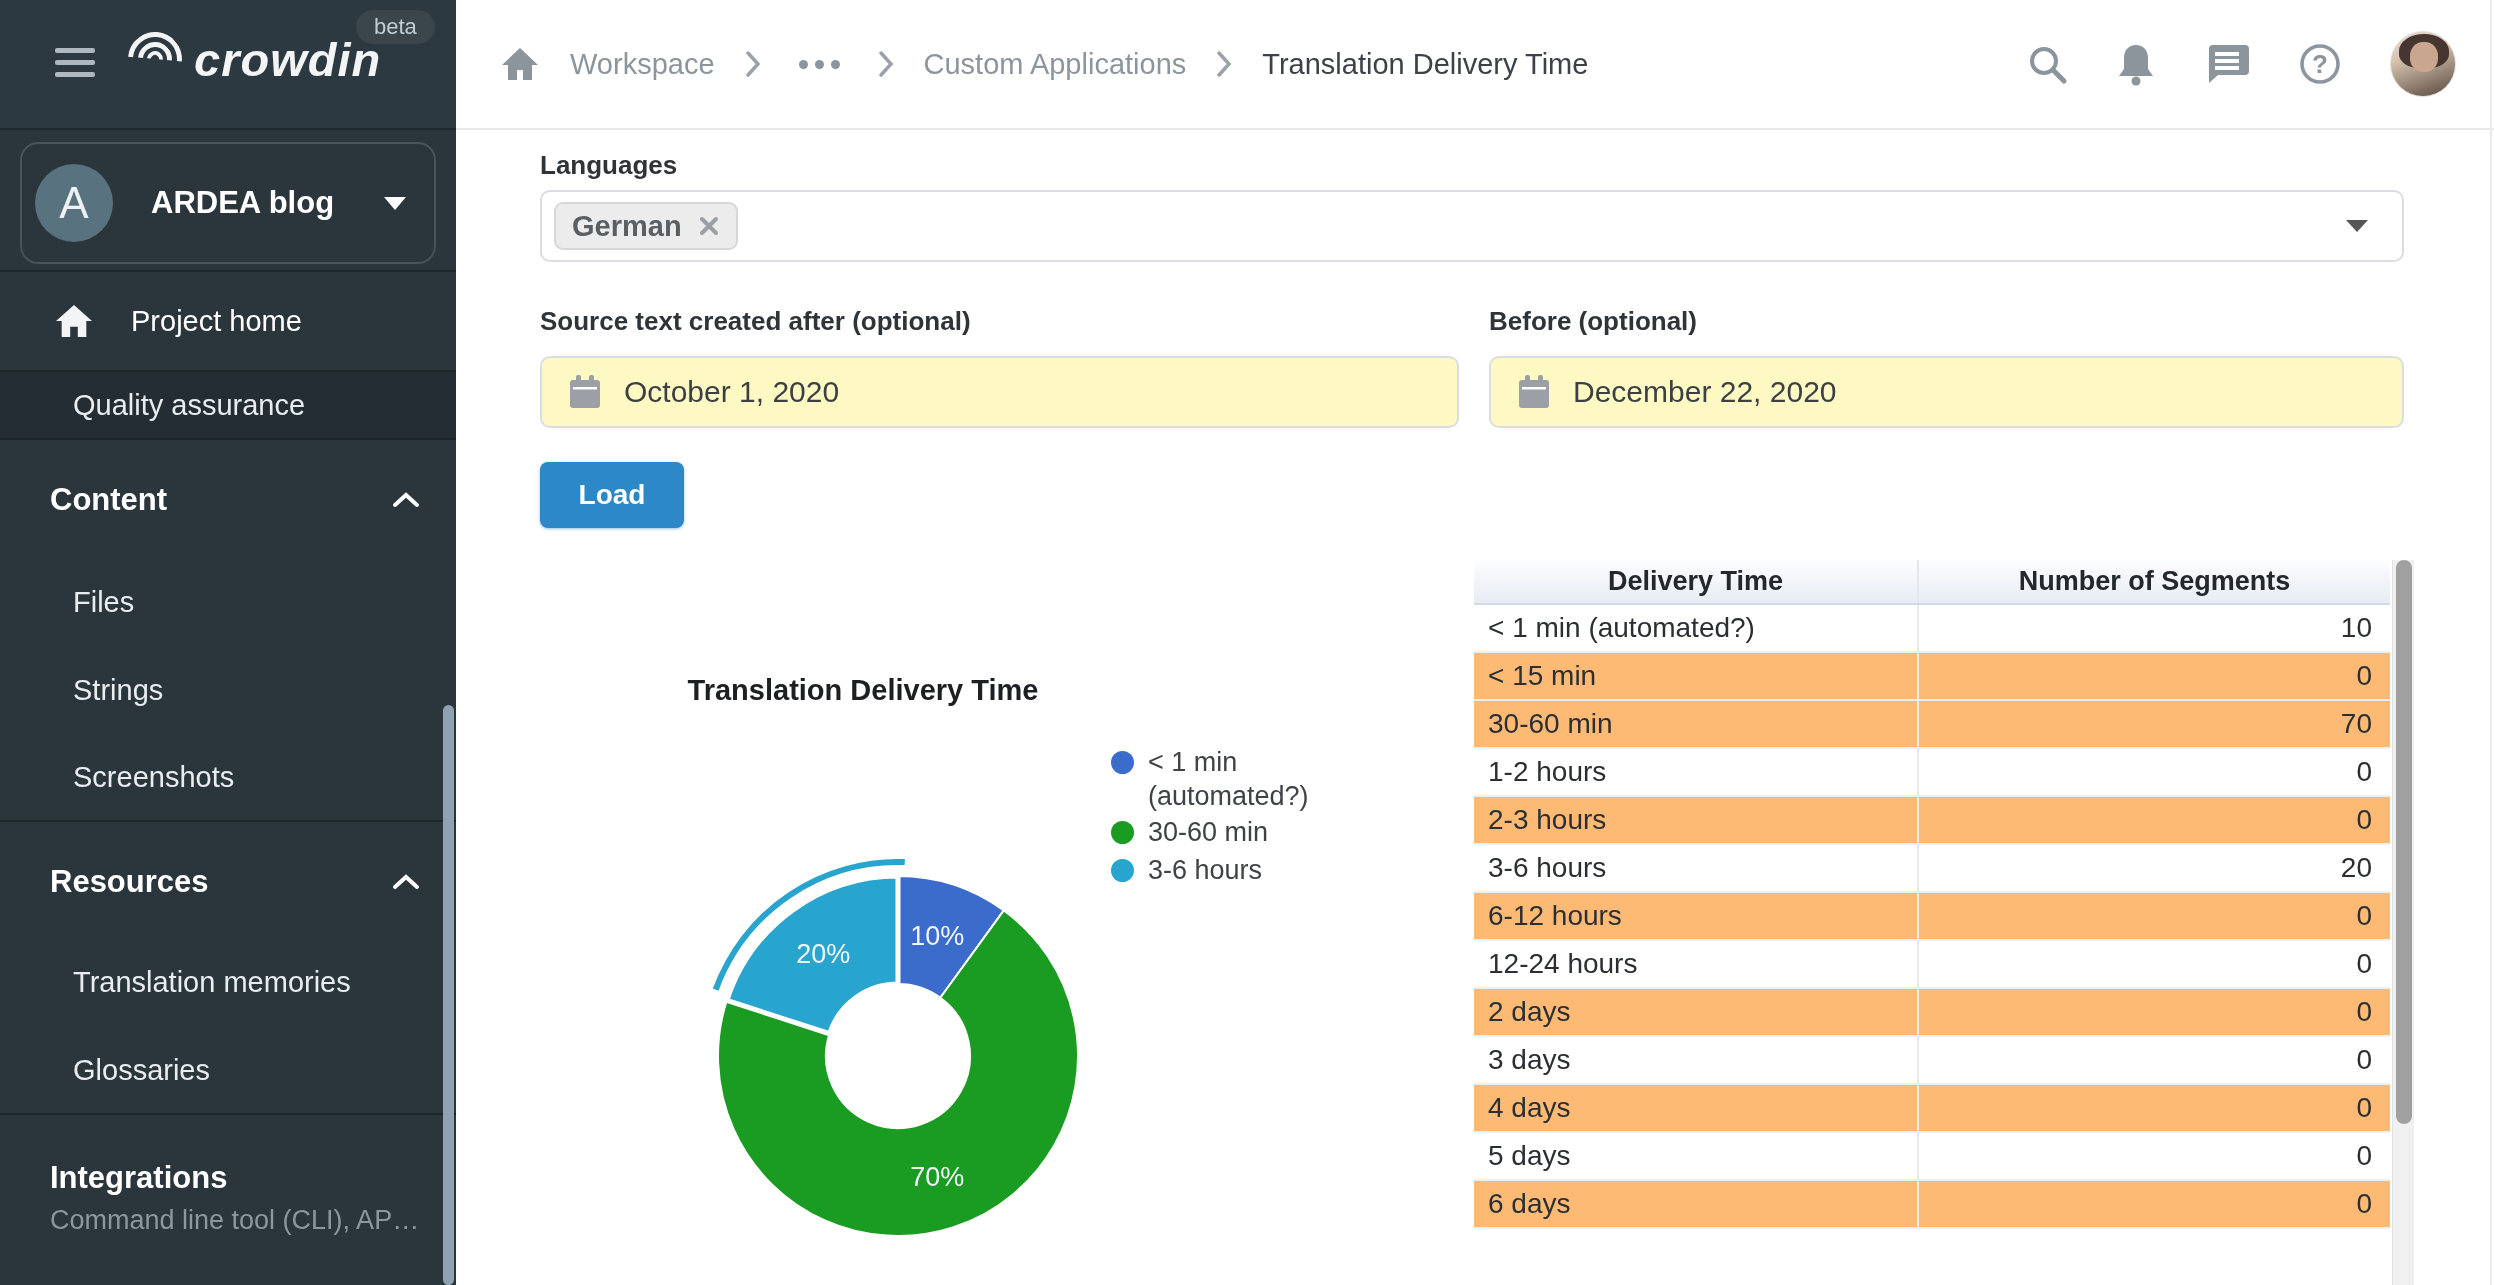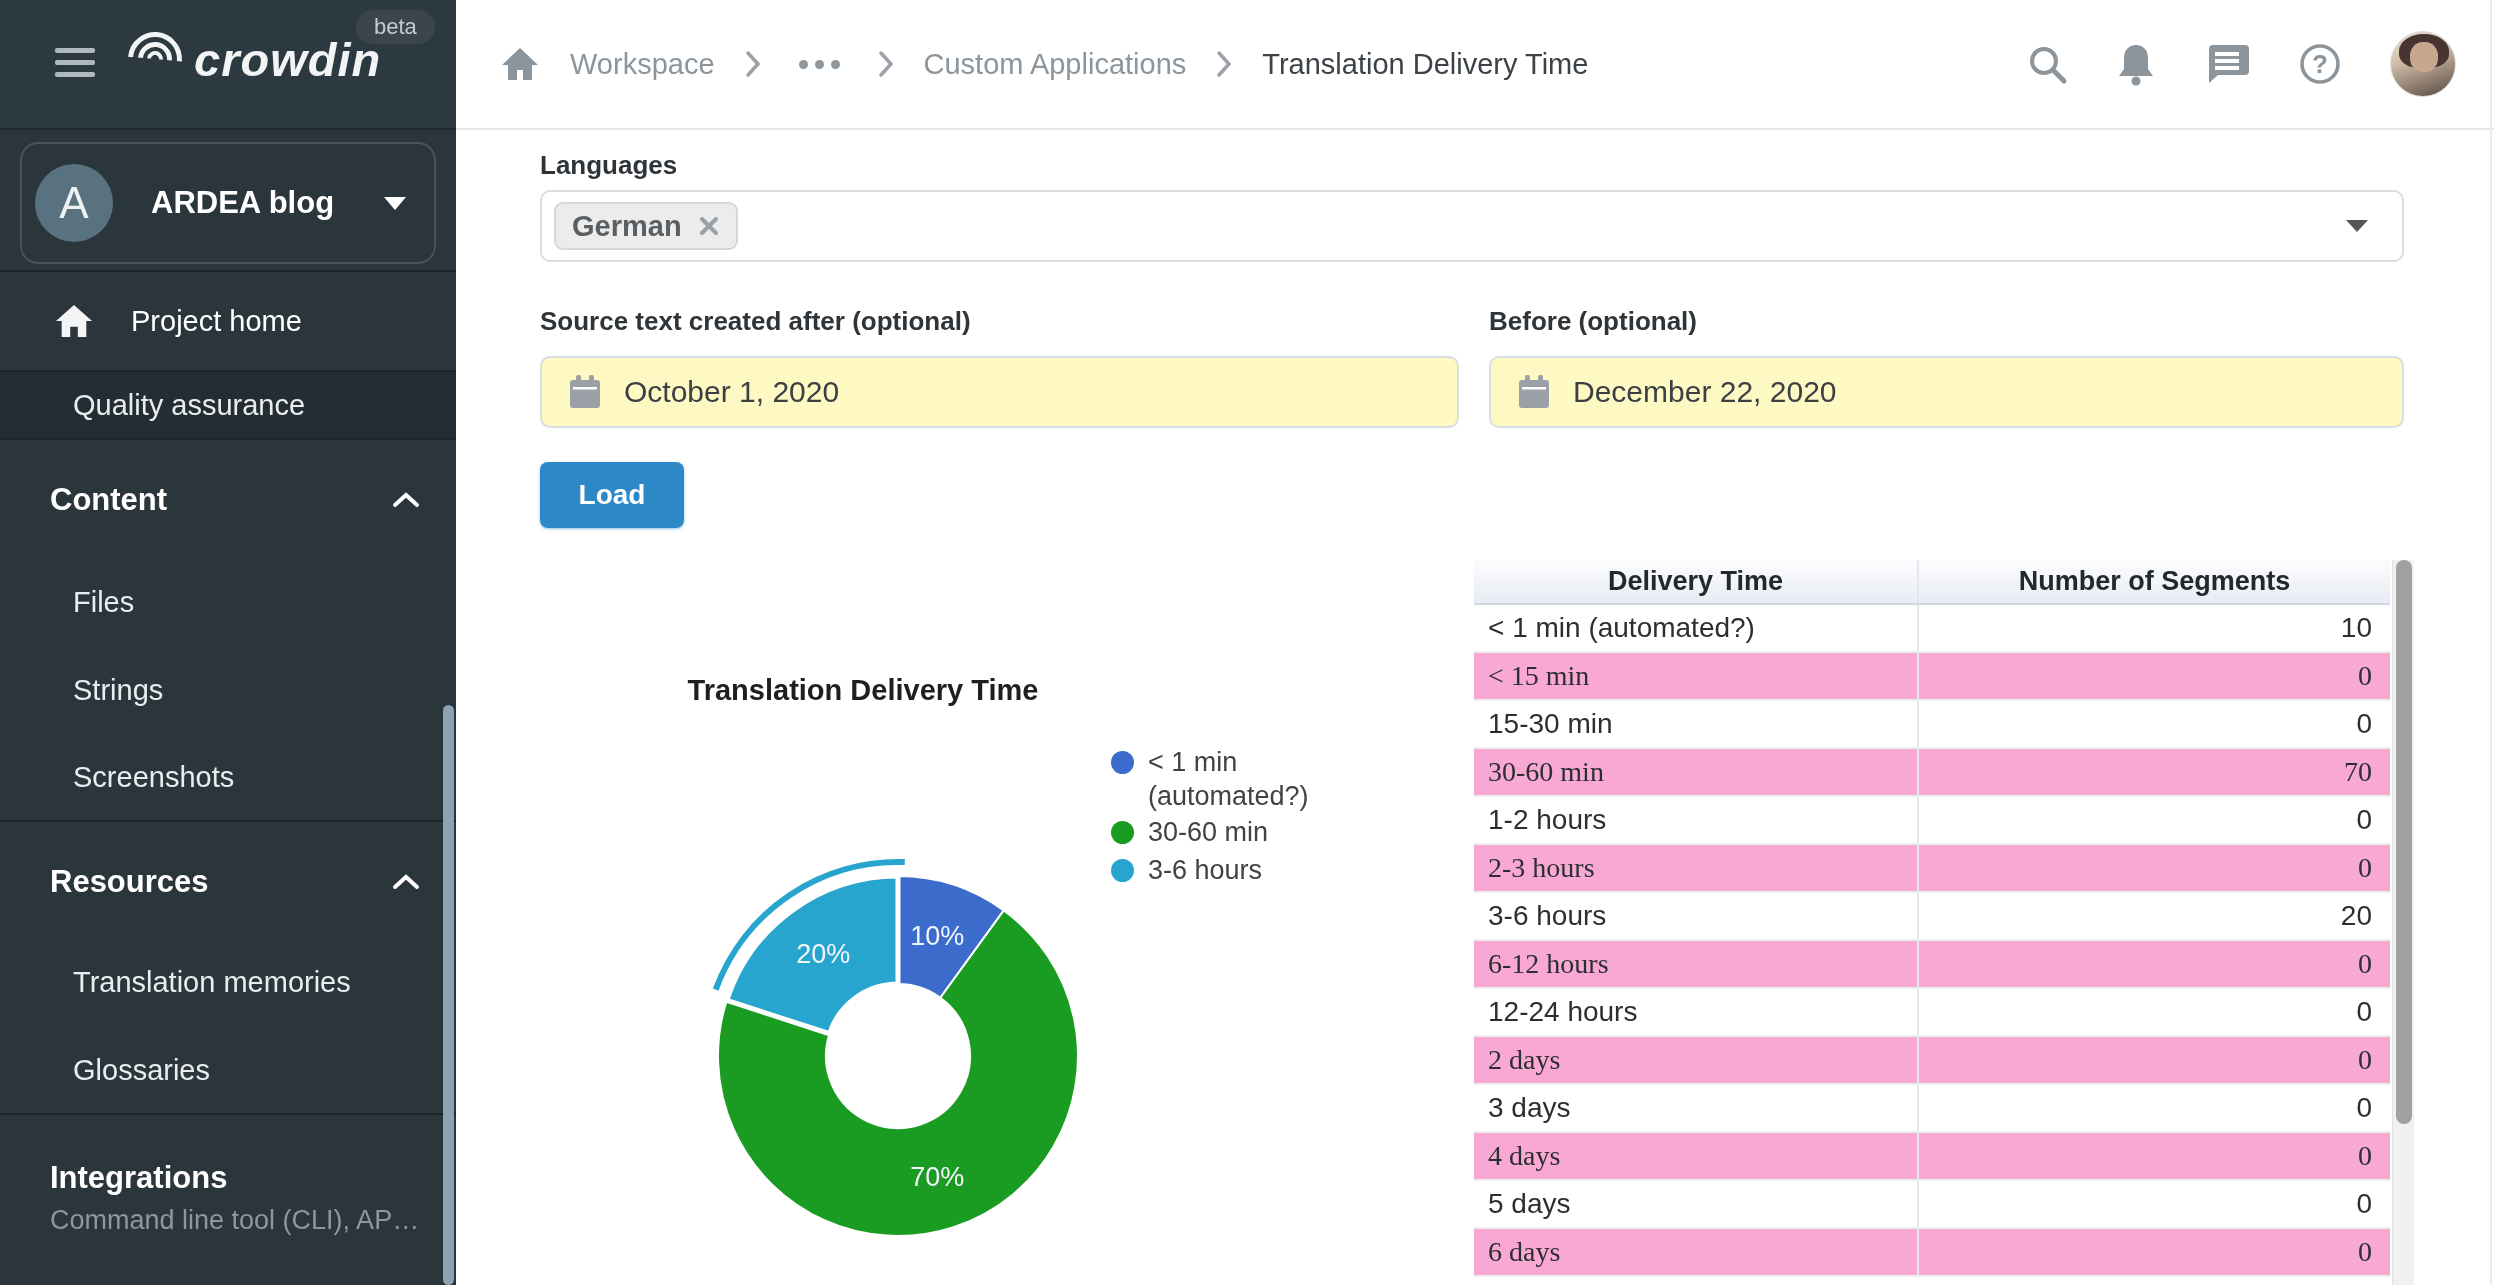--- a/index.html
+++ b/index.html
@@ -66,21 +66,21 @@
   .donut-wrap { position:absolute; left:232px; top:716px; width:420px; height:420px; }
   .donut-wrap text { font-size:27px; fill:#f2f6fc; font-family:"Liberation Sans",sans-serif; }
 
   
   .table-wrap { position:absolute; left:1018px; top:430px; width:940px; height:725px; overflow:hidden; }
   .gtable { position:absolute; left:0; top:0; width:916px; border-collapse:collapse; table-layout:fixed; }
   .gtable th { height:44px; font-size:27px; font-weight:bold; color:#23282d; text-align:center; background:linear-gradient(#fdfdfe,#e7ebf3); border-bottom:2px solid #d3d9e4; border-right:2px solid #e3e6ec; }
   .gtable th:last-child { border-right:none; }
   .gtable td { height:48px; font-size:28px; color:#2b2f33; border-bottom:2px solid #ebedef; border-right:2px solid #e7e9eb; background:#fff; }
   .gtable td:last-child { border-right:none; }
-  .gtable tr.zebra td { background:#f9a8d4;font-family:Liberation Serif, serif; }
+  .gtable tr.zebra td { background:#fdba74; }
   .gtable td.c-label { padding-left:14px; text-align:left; }
   .gtable td.c-num { padding-right:18px; text-align:right; }
   .t-scrollbar { position:absolute; left:918px; top:0; width:22px; height:725px; background:#f0f0f0; border-left:1px solid #e2e2e2; }
   .t-scrollthumb { position:absolute; left:3px; top:0; width:16px; height:564px; border-radius:9px; background:#a0a0a0; cursor:grab; }
 
   .page-right-line { position:absolute; right:2px; top:0; width:2px; height:1285px; background:#e9ebec; }
 </style>
 </head>
 <body>
 
@@ -298,24 +298,20 @@
         </thead>
         <tbody id="table-body">
             <tr>
               <td class="c-label">&lt; 1 min (automated?)</td>
               <td class="c-num">10</td>
             </tr>
             <tr class="zebra">
               <td class="c-label">&lt; 15 min</td>
               <td class="c-num">0</td>
             </tr>
-            <tr>
-              <td class="c-label">15-30 min</td>
-              <td class="c-num">0</td>
-            </tr>
             <tr class="zebra">
               <td class="c-label">30-60 min</td>
               <td class="c-num">70</td>
             </tr>
             <tr>
               <td class="c-label">1-2 hours</td>
               <td class="c-num">0</td>
             </tr>
             <tr class="zebra">
               <td class="c-label">2-3 hours</td>

